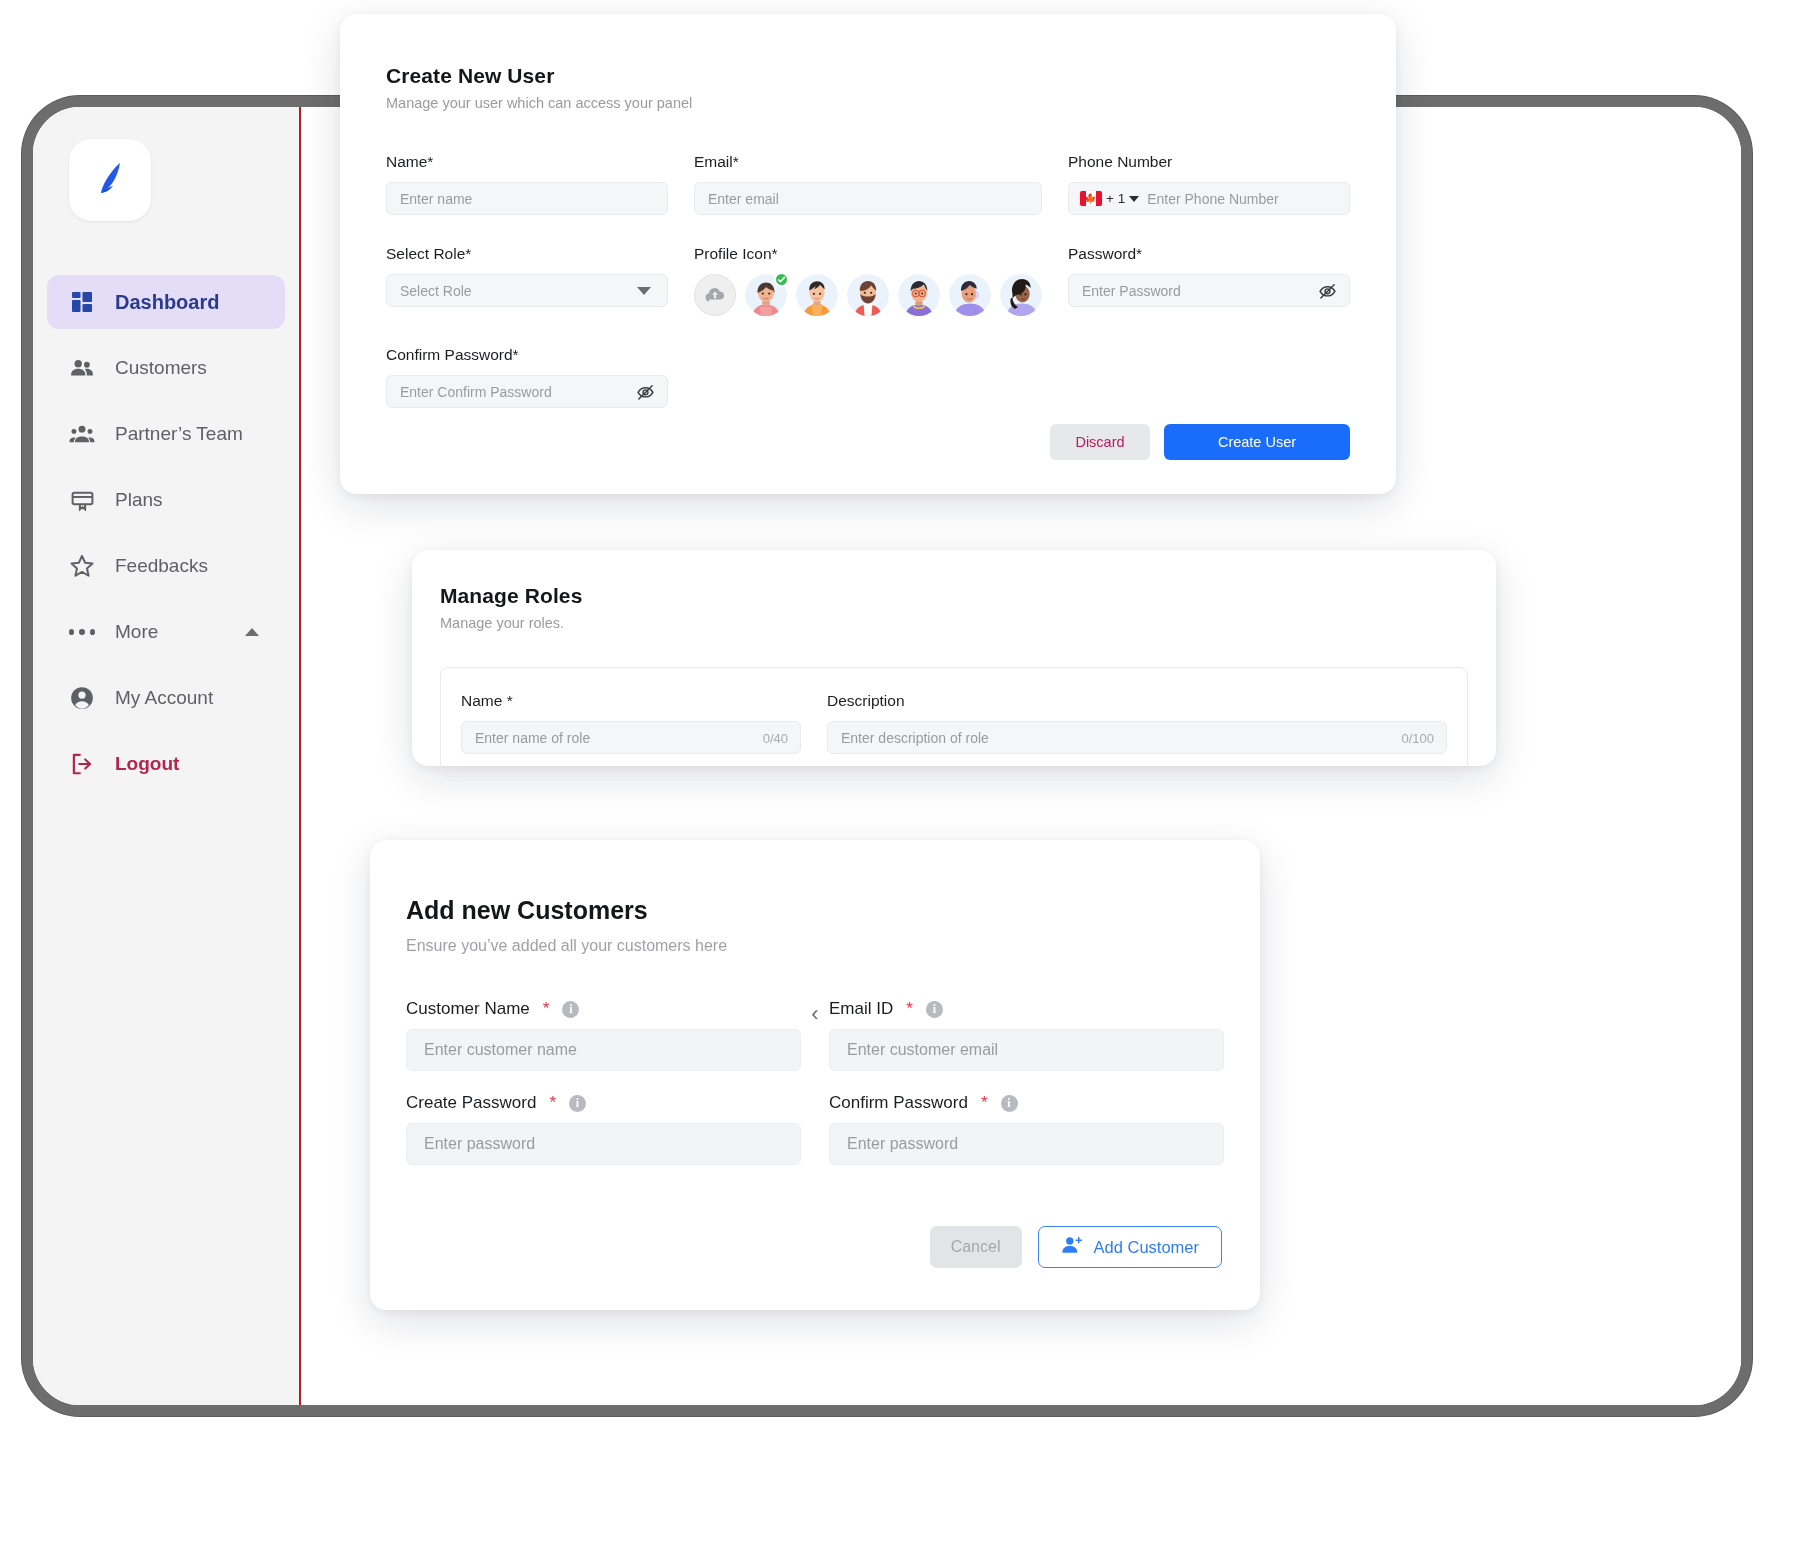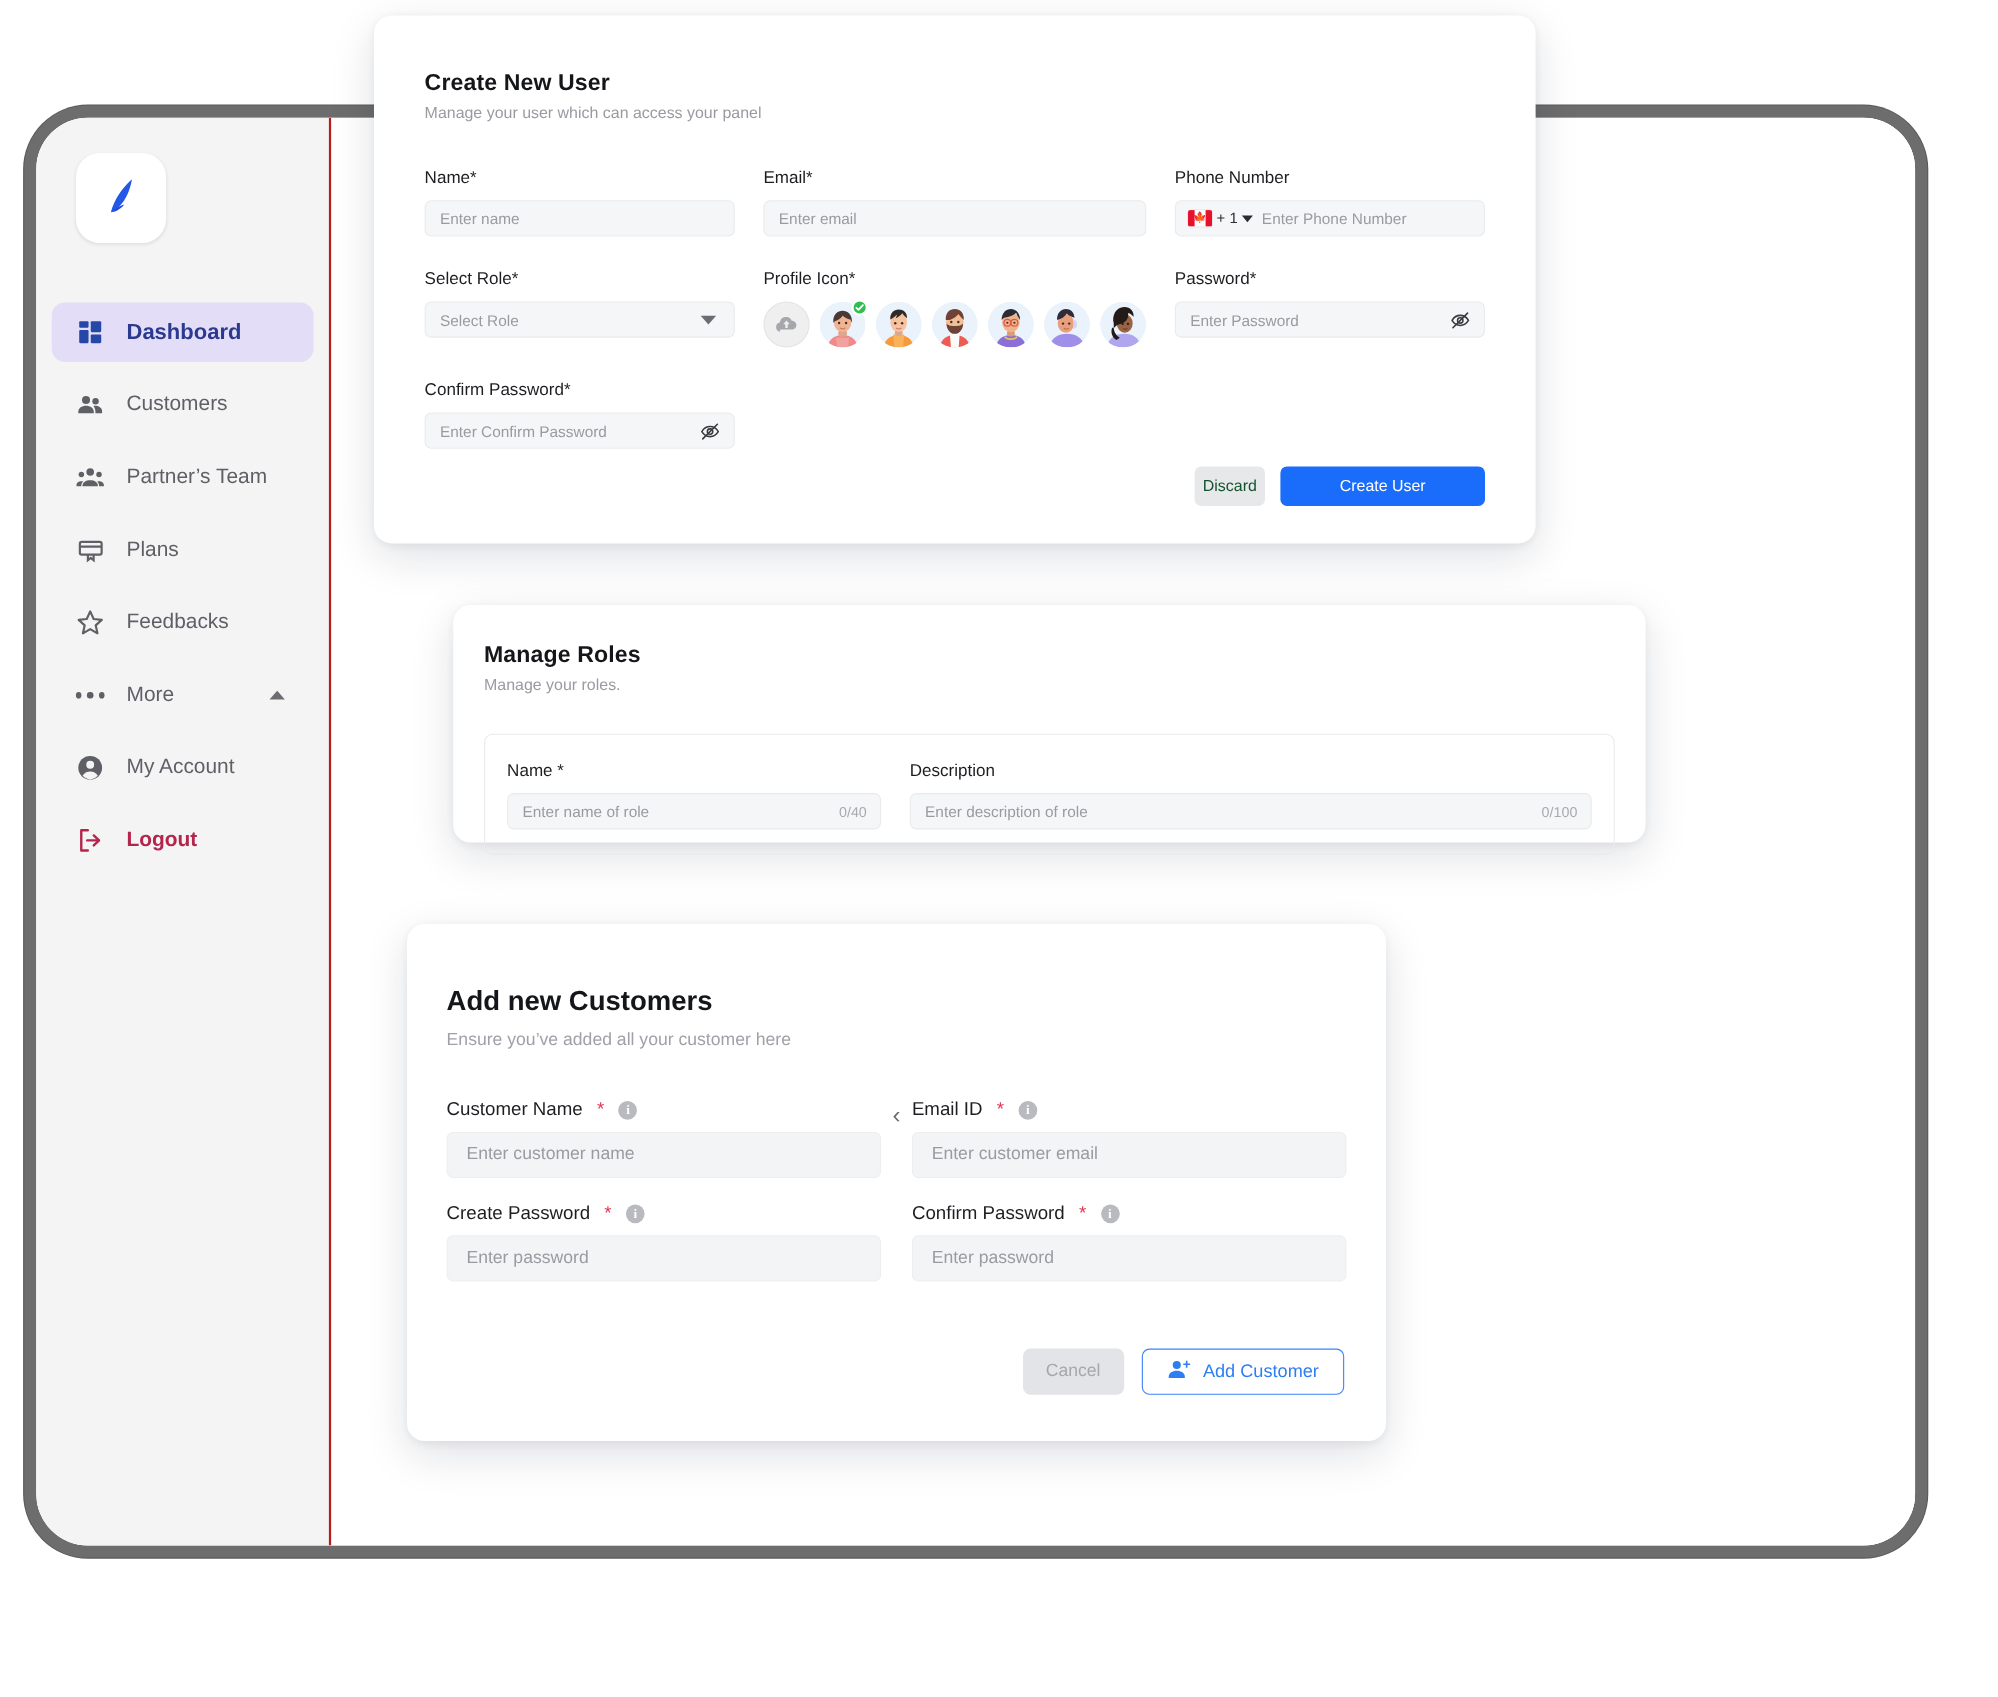--- a/index.html
+++ b/index.html
@@ -168,21 +168,21 @@
 
   .cu-actions {
     position:absolute; right: 46px; bottom: 34px;
     display:flex; align-items:center; gap: 14px;
   }
   .btn {
     height: 36px; border-radius: 6px; font-size: 14.5px;
     display:flex; align-items:center; justify-content:center;
     cursor: pointer; border: none;
   }
-  .btn-discard { width: 64px; background:#e7e8ea; color:#14532d; }
+  .btn-discard { width: 100px; background:#e7e8ea; color:#be185d; }
   .btn-primary { width: 186px; background:#1a6dfb; color:#ffffff; }
 
   
   #card-manage-roles {
     left: 412px; top: 550px;
     width: 1084px; height: 216px;
     padding: 30px 0 0 0;
   }
   .mr-head { padding: 4px 0 0 28px; }
   .mr-inner {
@@ -574,21 +574,21 @@
           <span class="ph">Enter description of role</span>
           <span class="counter">0/100</span>
         </div>
       </div>
     </div>
   </section>
 
   <section class="card" id="card-add-customers">
     <div class="ac-head">
       <div class="ac-title">Add new Customers</div>
-      <div class="ac-sub">Ensure you’ve added all your customer here</div>
+      <div class="ac-sub">Ensure you’ve added all your customers here</div>
     </div>
 
     <div class="ac-grid">
       <span class="collapse-chev">‹</span>
 
       <div>
         <div class="lbl-row">
           <span class="lbl-txt">Customer Name</span>
           <span class="req">*</span>
           <span class="info-ico">i</span>

